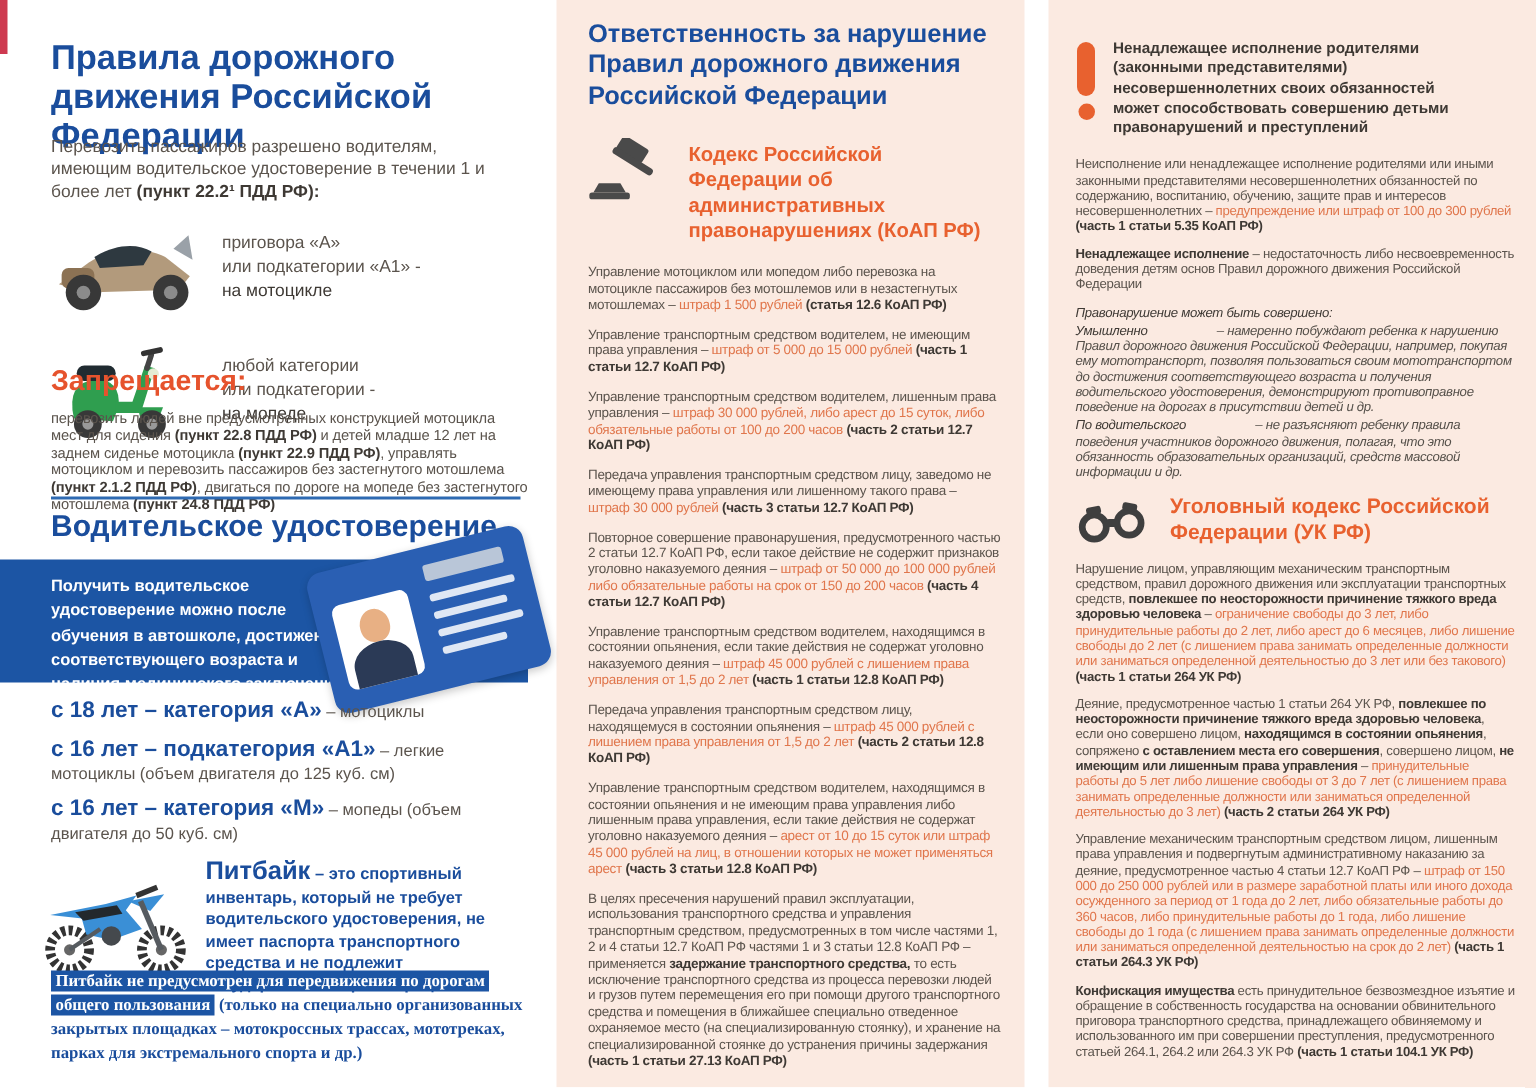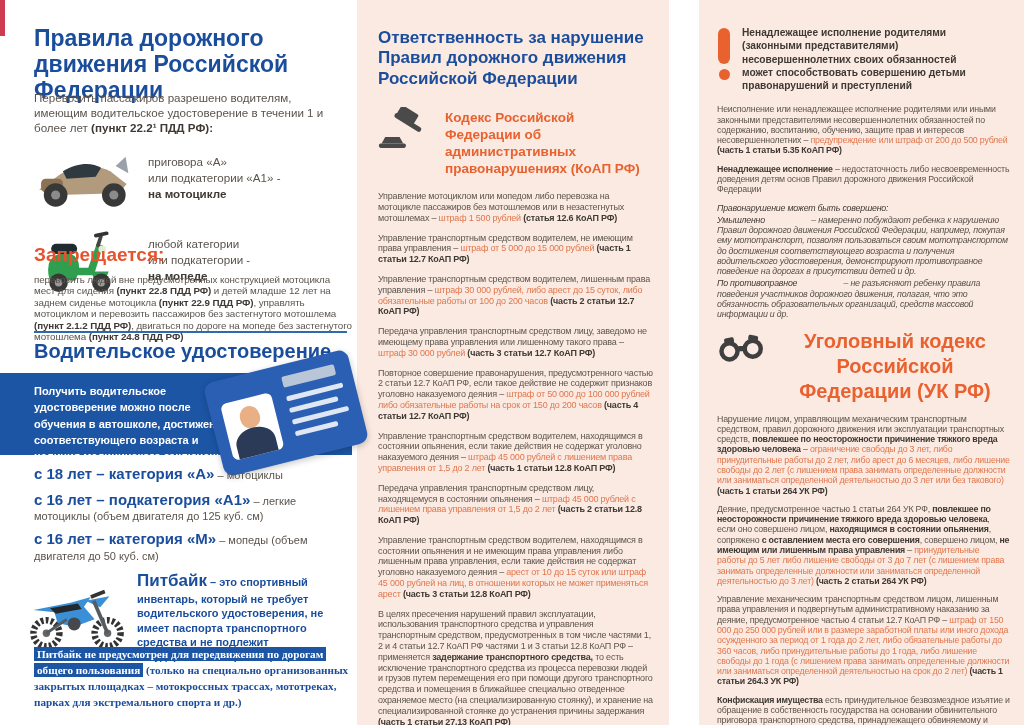--- a/index.html
+++ b/index.html
@@ -1,32 +1,32 @@
 <!DOCTYPE html>
 <html lang="ru"><head>
 <meta charset="utf-8">
 <style>
   html,body{margin:0;padding:0;}
   .page{position:relative;width:1024px;height:725px;background:#ffffff;overflow:hidden;
         font-family:"Liberation Sans",sans-serif;color:#5b544d;}
   
   .col-left{position:absolute;left:0;top:0;width:357px;height:725px;background:#fff;}
-  .col-mid{position:absolute;left:357px;top:0;width:312px;height:725px;background:#fbeae1;
-           box-sizing:border-box;padding:28px 16px 0 21px;}
+  .col-mid{position:absolute;left:371px;top:0;width:312px;height:725px;background:#fbeae1;
+           box-sizing:border-box;padding:13px 16px 0 21px;}
   .col-right{position:absolute;left:699px;top:0;width:325px;height:725px;background:#fbeae1;
            box-sizing:border-box;padding:26px 14px 0 18px;}
   .corner-mark{position:absolute;left:0;top:0;width:5px;height:36px;background:#ce3a50;}
   
   .h-blue{color:#1a4d9c;font-weight:bold;}
   h1.h-blue{font-size:23px;line-height:1.12;margin:0;}
   .h-red{color:#e6532d;font-weight:bold;font-size:19px;}
   .h-orange{color:#e8612f;font-weight:bold;}
   .seg-n{}
   .seg-b{font-weight:bold;color:#3e3934;}
-  .seg-b2{font-weight:bold;color:#3e3934;}
+  .seg-b2{font-weight:normal;color:#3e3934;}
   .seg-o{color:#e0764c;}
   .seg-i{font-style:italic;color:#55504a;margin-left:44px;}
   .seg-bi{font-style:italic;font-weight:normal;color:#3e3934;}
   .seg-hb{color:#1a4d9c;font-weight:bold;font-size:15px;}
   .seg-bl{color:#1a4d9c;font-weight:bold;}
   .seg-pbbig{color:#1a4d9c;font-weight:bold;font-size:17px;}
   .seg-w{color:#fff;background:#1c55a4;font-weight:bold;padding:1px 3px;
          -webkit-box-decoration-break:clone;box-decoration-break:clone;}
   
   .abs{position:absolute;}
@@ -45,21 +45,21 @@
         border-radius:10px;transform:rotate(-14deg);box-shadow:0 2px 6px rgba(0,0,0,.22);z-index:2;}
   .card-photo{position:absolute;left:12px;top:24px;width:52px;height:58px;background:#fff;
         border-radius:6px;overflow:hidden;}
   .av-head{position:absolute;left:16px;top:8px;width:20px;height:22px;background:#e8b084;border-radius:50% 50% 45% 45%;}
   .av-body{position:absolute;left:6px;top:30px;width:40px;height:30px;background:#2b3a56;border-radius:50% 50% 0 0;}
   .card-bar{position:absolute;border-radius:2px;}
   
   .mid-title{font-size:17px;line-height:1.2;width:286px;margin:0 0 18px;}
   .icon-row{display:flex;align-items:flex-start;gap:13px;margin:0 0 14px;}
   .koap-h{font-size:13.5px;line-height:1.26;width:218px;padding-top:2px;}
-  .uk-h{font-size:20px;line-height:1.25;width:230px;padding-top:1px;text-align:center;}
+  .uk-h{font-size:14px;line-height:1.25;width:230px;padding-top:1px;}
   .paras p{margin:0 0 9px;font-size:9px;line-height:1.2;letter-spacing:-0.2px;}
   .rt-paras p{margin:0 0 8px;font-size:8.8px;line-height:1.17;letter-spacing:-0.2px;}
   .warn-row{display:flex;gap:11px;margin:0 0 12px;}
   .excl{width:14px;flex:0 0 14px;display:flex;flex-direction:column;align-items:center;padding-top:2px;}
   .excl-bar{width:12px;height:36px;background:#e8612f;border-radius:6px;}
   .excl-dot{width:11px;height:11px;background:#e8612f;border-radius:50%;margin-top:5px;}
   .warn-text{font-size:10.2px;line-height:1.3;font-weight:bold;color:#3e3934;width:242px;}
   svg{display:block;}
 </style>
 </head>
@@ -181,25 +181,25 @@
 
   <section class="col-right">
     <div class="warn-row">
       <span class="excl">
         <span class="excl-bar"></span>
           <span class="excl-dot"></span>
       </span>
       <div class="warn-text">Ненадлежащее исполнение родителями (законными представителями) несовершеннолетних своих обязанностей может способствовать совершению детьми правонарушений и преступлений</div>
     </div>
     <div class="rt-paras">
-      <p><span class="seg-n">Неисполнение или ненадлежащее исполнение родителями или иными законными представителями несовершеннолетних обязанностей по содержанию, воспитанию, обучению, защите прав и интересов несовершеннолетних – </span><span class="seg-o">предупреждение или штраф от 200 до 500 рублей </span><span class="seg-b">(часть 1 статьи 5.35 КоАП РФ)</span></p>
+      <p><span class="seg-n">Неисполнение или ненадлежащее исполнение родителями или иными законными представителями несовершеннолетних обязанностей по содержанию, воспитанию, обучению, защите прав и интересов несовершеннолетних – </span><span class="seg-o">предупреждение или штраф от 100 до 300 рублей </span><span class="seg-b">(часть 1 статьи 5.35 КоАП РФ)</span></p>
       <p><span class="seg-b">Ненадлежащее исполнение</span><span class="seg-n"> – недостаточность либо несвоевременность доведения детям основ Правил дорожного движения Российской Федерации</span></p>
       <p style="margin-bottom:2px;"><span class="seg-bi">Правонарушение может быть совершено:</span></p>
       <p style="margin-bottom:2px;"><span class="seg-bi">Умышленно</span><span class="seg-i"> – намеренно побуждают ребенка к нарушению Правил дорожного движения Российской Федерации, например, покупая ему мототранспорт, позволяя пользоваться своим мототранспортом до достижения соответствующего возраста и получения водительского удостоверения, демонстрируют противоправное поведение на дорогах в присутствии детей и др.</span></p>
-      <p><span class="seg-bi">По противоправное</span><span class="seg-i"> – не разъясняют ребенку правила поведения участников дорожного движения, полагая, что это обязанность образовательных организаций, средств массовой информации и др.</span></p>
+      <p><span class="seg-bi">По водительского</span><span class="seg-i"> – не разъясняют ребенку правила поведения участников дорожного движения, полагая, что это обязанность образовательных организаций, средств массовой информации и др.</span></p>
     </div>
     <div class="icon-row" style="margin:8px 0 10px;">
       <span>
         <svg width="50" height="36" viewBox="0 0 56 40">
           <g fill="none" stroke="#3f3f3f" stroke-width="5">
             <circle cx="14" cy="26" r="9"></circle>
             <circle cx="40" cy="23" r="9"></circle>
           </g>
           <g fill="#3f3f3f">
             <rect x="23" y="20" width="9" height="6" rx="2"></rect>

